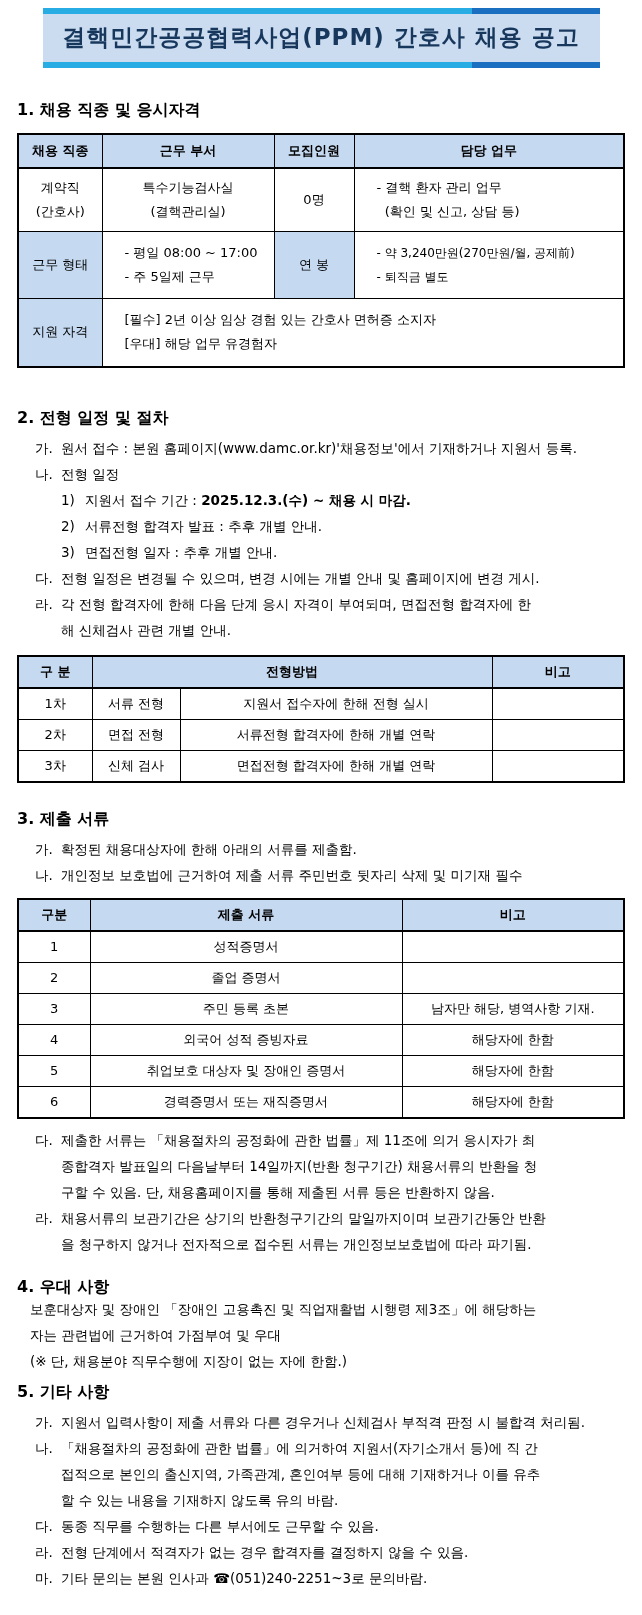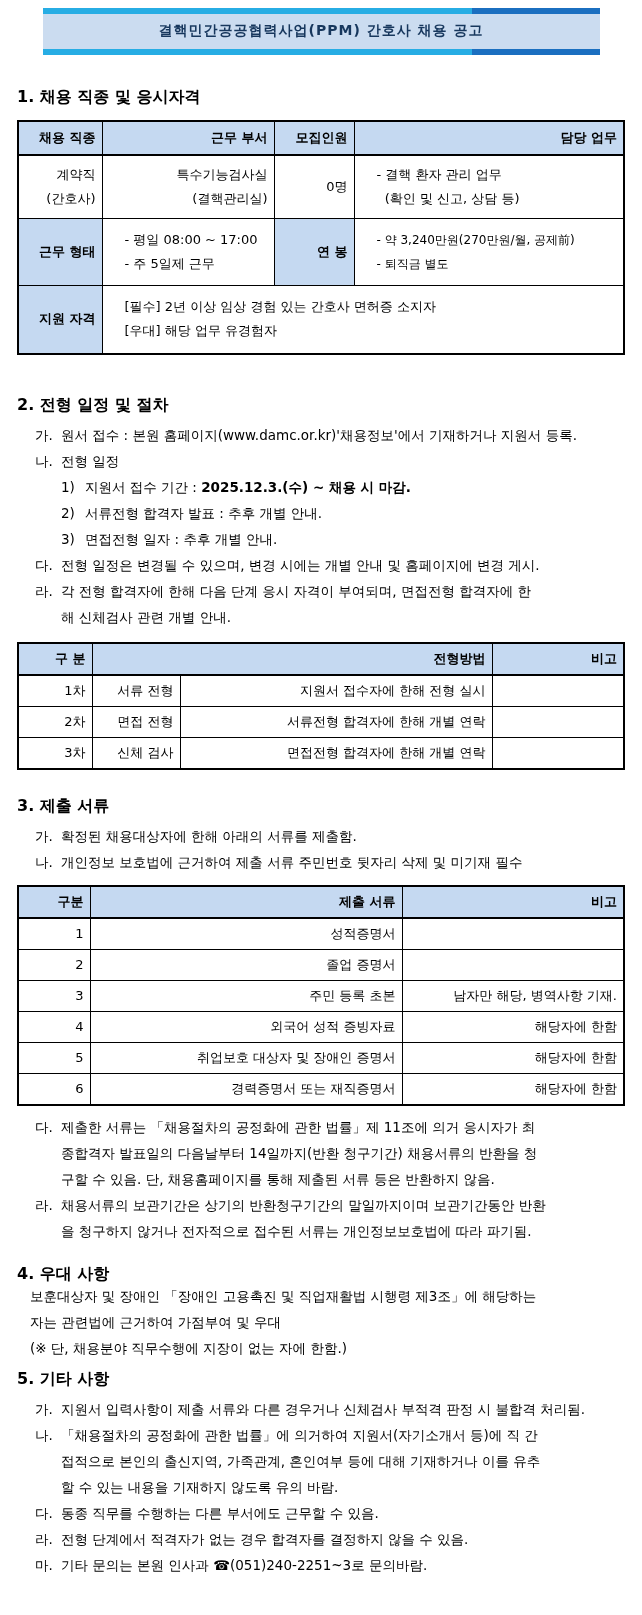--- a/index.html
+++ b/index.html
@@ -8,39 +8,39 @@
     font-family:"DejaVu Sans","Liberation Sans",sans-serif;
     color:#000;
     -webkit-font-smoothing:antialiased;
   }
   .page{width:642px;min-height:1615px;box-sizing:border-box;padding:8px 17px 30px 17px;overflow:hidden;}
 
   
   .banner{width:557px;margin:0 auto;}
   .banner .bar{height:6px;background:linear-gradient(to right,#27ade4 0%,#27ade4 77%,#1b6fc0 77%,#1b6fc0 100%);}
   .banner .ttl{
-    background:#cbdcf0;text-align:center;font-weight:bold;font-size:14px;color:#17375d;
+    background:#cbdcf0;text-align:center;font-weight:bold;font-size:23px;color:#17375d;
     padding:8px 0 9px 0;letter-spacing:1px;
   }
 
   
   .h{font-size:16px;font-weight:bold;line-height:19px;margin:0;}
   .h.s1{margin-top:32px;}
   .h.s2{margin-top:40px;}
   .h.s3{margin-top:26px;}
   .h.s4{margin-top:20px;}
   .h.s5{margin-top:8px;}
 
   
   table{border-collapse:collapse;width:608px;table-layout:fixed;font-size:13px;}
   table,td{border:1px solid #000;}
   table{border-width:2px;}
-  td{padding:4px 6px;text-align:right;vertical-align:middle;line-height:22px;}
+  td{padding:4px 6px;text-align:center;vertical-align:middle;line-height:22px;}
   td.th{background:#c5d9f1;font-weight:bold;border-bottom-width:2px;}
-  td.thside{background:#c5d9f1;font-weight:bold;}
+  td.thside{background:#c5d9f1;font-weight:normal;}
   td.left{text-align:left;padding-left:22px;}
   .pre{white-space:pre-wrap;}
   .t1{margin-top:14px;}
   .t1 td{line-height:24px;}
   .t1 .r1 td{padding-top:7px;padding-bottom:7px;}
   .t1 .r2 td{padding-top:9px;padding-bottom:9px;}
   .t1 .r3 td{padding-top:9px;padding-bottom:10px;}
   .t1 td.small{font-size:12px;}
   .t2{margin-top:12px;}
   .t3{margin-top:10px;}

